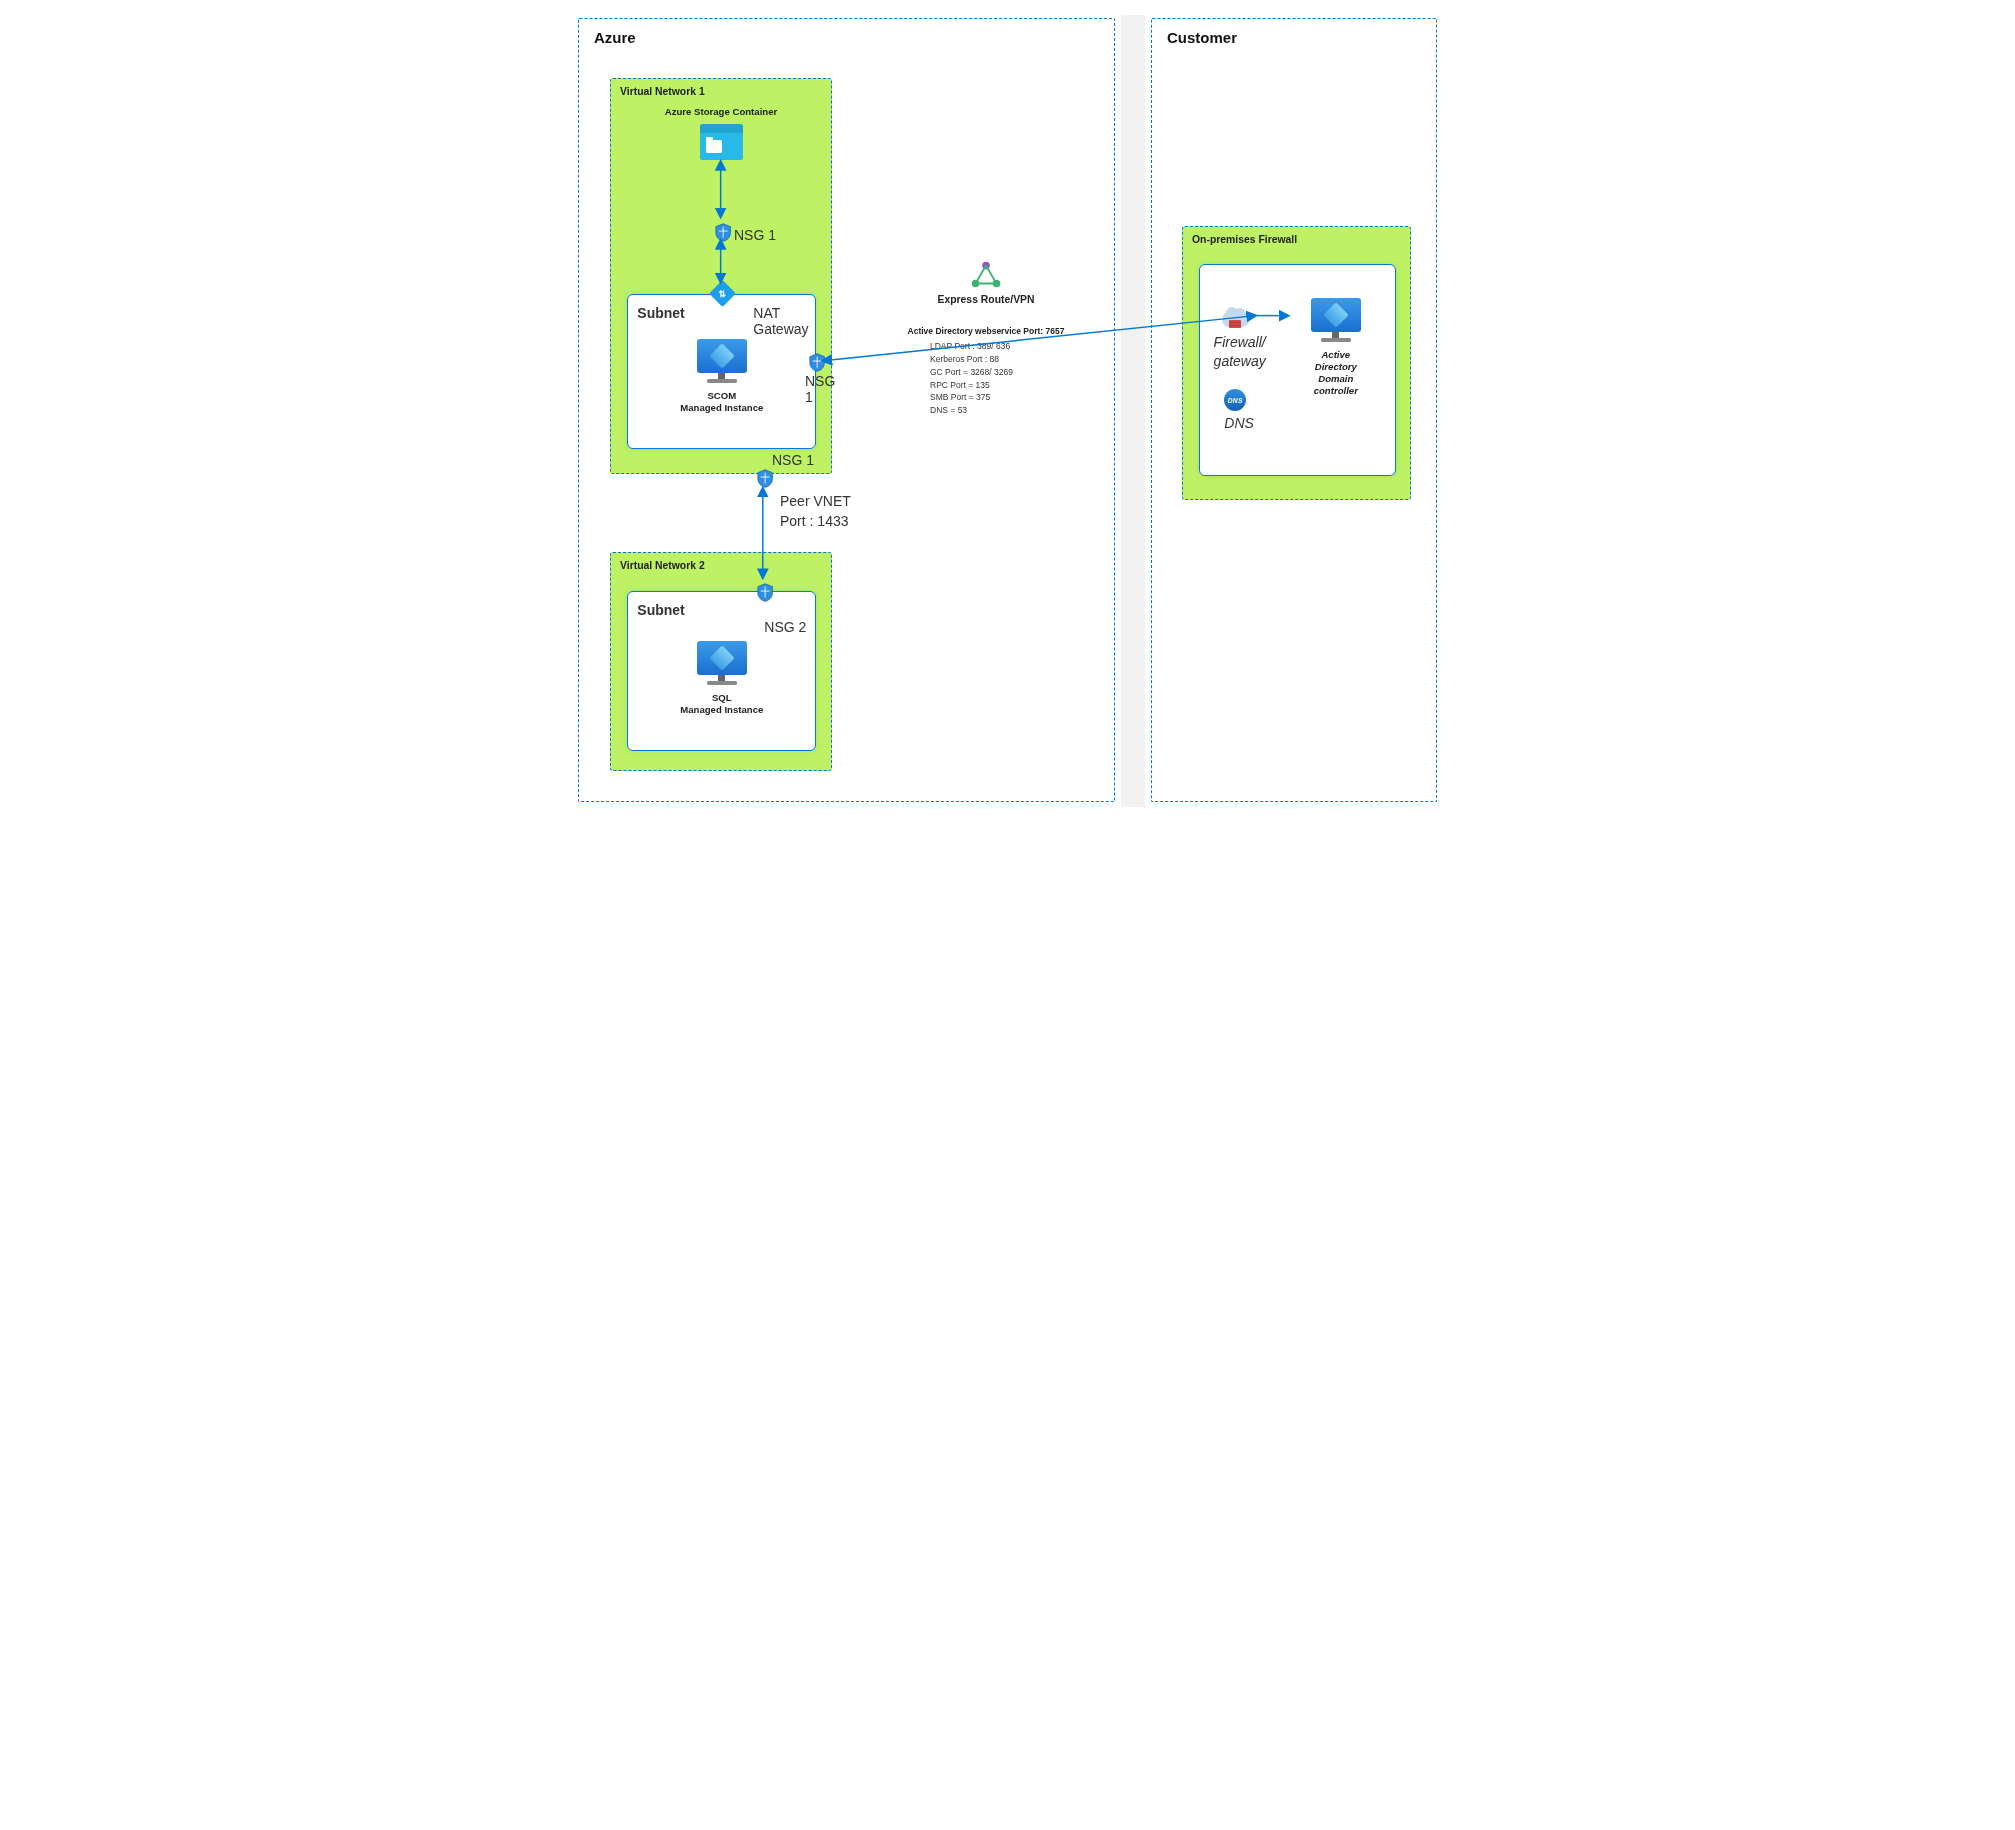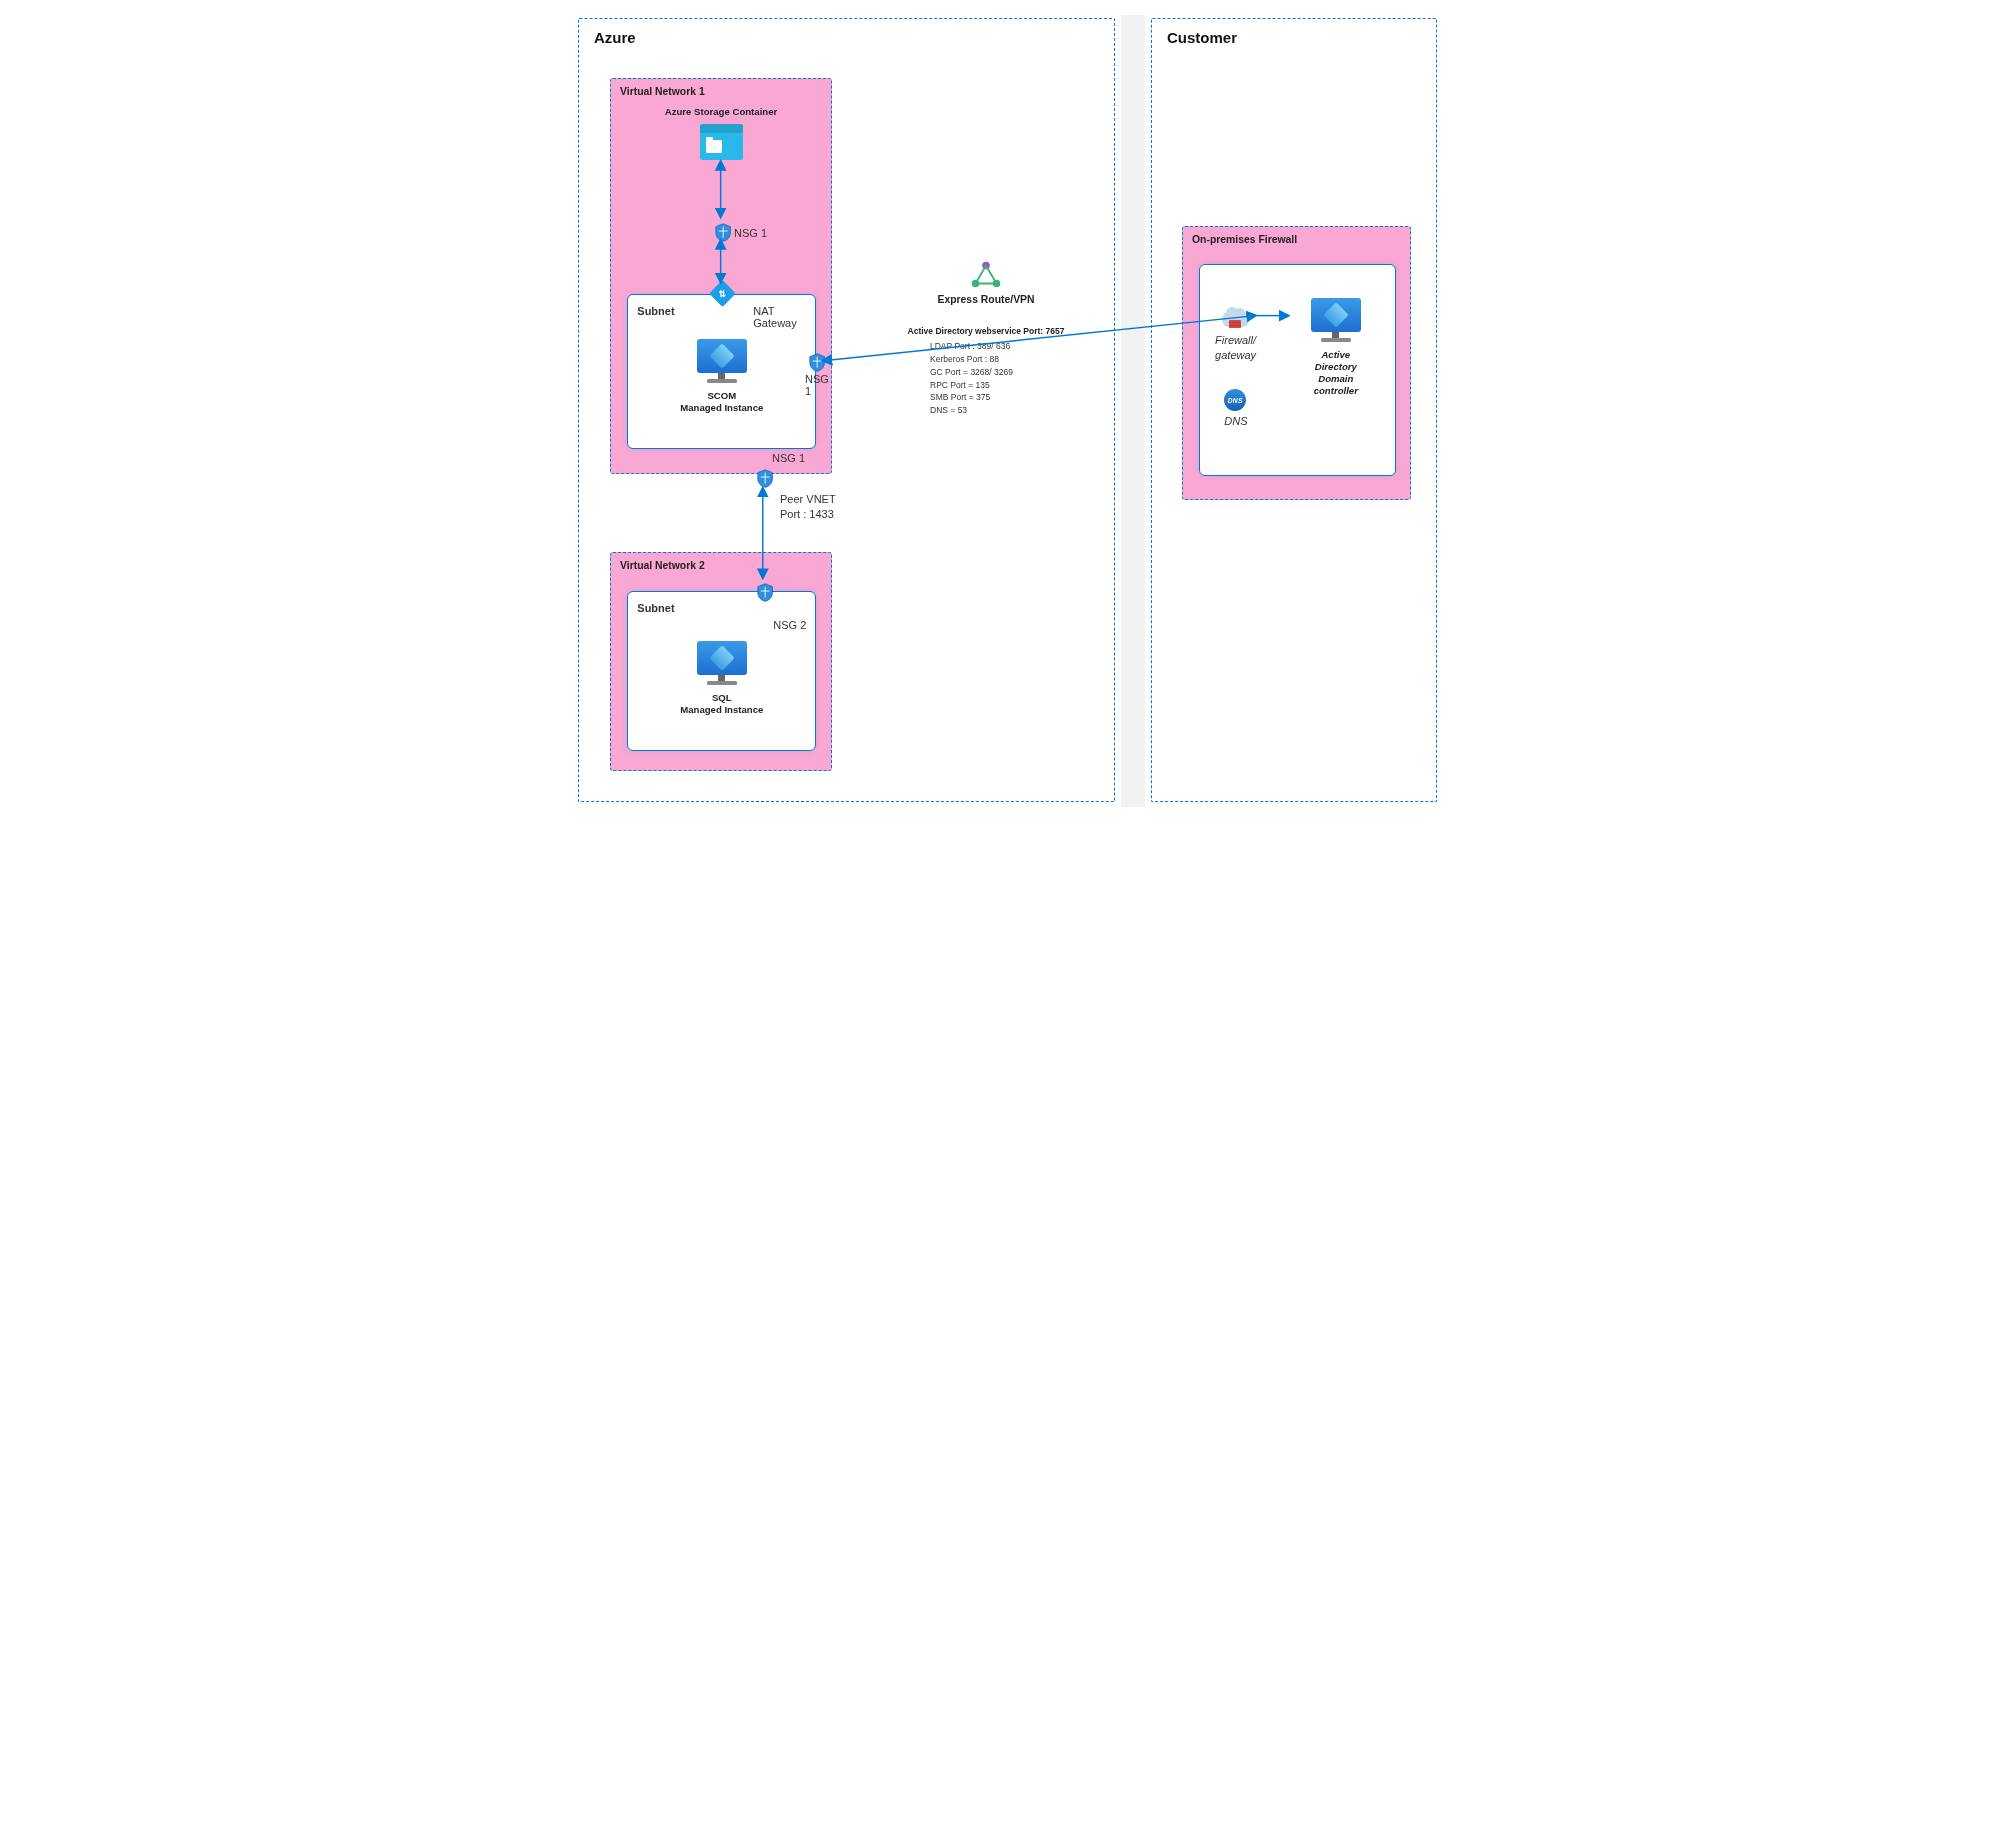--- a/index.html
+++ b/index.html
@@ -26,37 +26,37 @@
   .region-title {
     position: absolute;
     font-weight: 600;
     font-size: 15px;
     color: #111;
   }
   .inner-box {
     position: absolute;
     border: 1.1px dashed #0078d4;
     border-radius: 3px;
-    background: #f9a8d4;
+    background: #bef264;
   }
   .inner-title {
     font-weight: 600;
     font-size: 10.4px;
     color: #222;
     padding: 7.4px 9px 0 9px;
   }
   .solid-box {
     position: absolute;
     border: 1.8px solid #0078d4;
     border-radius: 6px;
     background: #fff;
     box-shadow: 0 0 6px rgba(0,120,212,0.15);
   }
   .small-label {
-    font-size: 11px;
+    font-size: 14px;
     color: #333;
     position: absolute;
   }
   .caption {
     font-size: 9.6px;
     color: #222;
     text-align: center;
     font-weight: 600;
     line-height: 1.25;
   }

